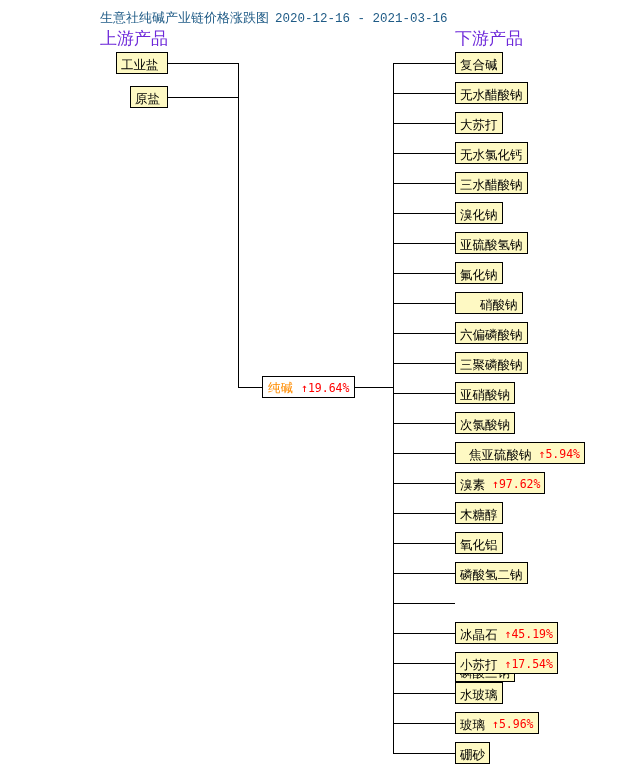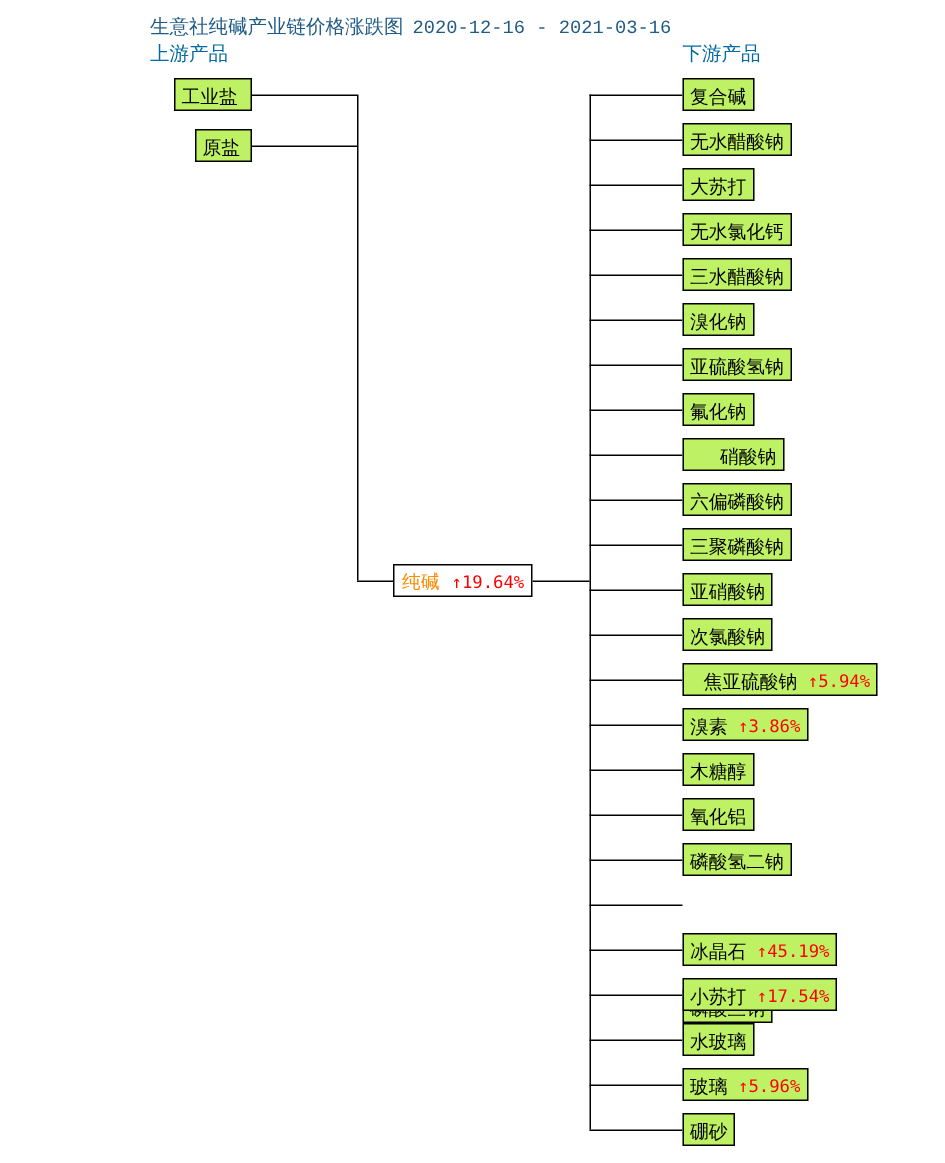--- a/index.html
+++ b/index.html
@@ -15,30 +15,30 @@
   .title{
     position:absolute;left:100px;top:9px;
     font-size:13px;color:#1f5b86;white-space:nowrap;
   }
   .title .dates{
     font-family:Liberation Mono, monospace;
     font-size:12.5px;letter-spacing:0px;margin-left:6px;
   }
 
   .col-header{
-    position:absolute;font-size:13px;color:#0369a1;white-space:nowrap;
+    position:absolute;font-size:17px;color:#6d28d9;white-space:nowrap;
   }
   #hdr-up{left:100px;top:27px;}
   #hdr-down{left:455px;top:27px;}
 
   
   .node{
     position:absolute;
     border:1px solid #000;
-    background:#bef264;
+    background:#fef9c3;
     height:22px;
     line-height:22px;
     box-sizing:border-box;
     font-size:12.5px;
     color:#000;
     white-space:nowrap;
     padding:0 4px;
   }
   .node .pct{
     color:#ff0000;
@@ -120,21 +120,21 @@
       <div class="node" style="left: 455px; top: 172px;"><span class="nm">三水醋酸钠</span></div>
       <div class="node" style="left: 455px; top: 202px;"><span class="nm">溴化钠</span></div>
       <div class="node" style="left: 455px; top: 232px;"><span class="nm">亚硫酸氢钠</span></div>
       <div class="node" style="left: 455px; top: 262px;"><span class="nm">氟化钠</span></div>
       <div class="node" style="left: 455px; top: 292px; padding-left: 24px;"><span class="nm">硝酸钠</span></div>
       <div class="node" style="left: 455px; top: 322px;"><span class="nm">六偏磷酸钠</span></div>
       <div class="node" style="left: 455px; top: 352px;"><span class="nm">三聚磷酸钠</span></div>
       <div class="node" style="left: 455px; top: 382px;"><span class="nm">亚硝酸钠</span></div>
       <div class="node" style="left: 455px; top: 412px;"><span class="nm">次氯酸钠</span></div>
       <div class="node" style="left: 455px; top: 442px; padding-left: 13px;"><span class="nm">焦亚硫酸钠</span><span class="pct">↑5.94%</span></div>
-      <div class="node" style="left: 455px; top: 472px;"><span class="nm">溴素</span><span class="pct">↑3.86%</span></div>
+      <div class="node" style="left: 455px; top: 472px;"><span class="nm">溴素</span><span class="pct">↑97.62%</span></div>
       <div class="node" style="left: 455px; top: 502px;"><span class="nm">木糖醇</span></div>
       <div class="node" style="left: 455px; top: 532px;"><span class="nm">氧化铝</span></div>
       <div class="node" style="left: 455px; top: 562px;"><span class="nm">磷酸氢二钠</span></div>
       <div class="node" style="left: 455px; top: 616px; margin-top: 44px;"><span class="nm">磷酸三钠</span></div>
       <div class="node" style="left: 455px; top: 622px;"><span class="nm">冰晶石</span><span class="pct">↑45.19%</span></div>
       <div class="node" style="left: 455px; top: 652px;"><span class="nm">小苏打</span><span class="pct">↑17.54%</span></div>
       <div class="node" style="left: 455px; top: 682px;"><span class="nm">水玻璃</span></div>
       <div class="node" style="left: 455px; top: 712px;"><span class="nm">玻璃</span><span class="pct">↑5.96%</span></div>
       <div class="node" style="left: 455px; top: 742px;"><span class="nm">硼砂</span></div>
       <div class="center-node" style="left: 262px; top: 376px;"><span class="nm">纯碱</span><span class="pct">↑19.64%</span></div>

